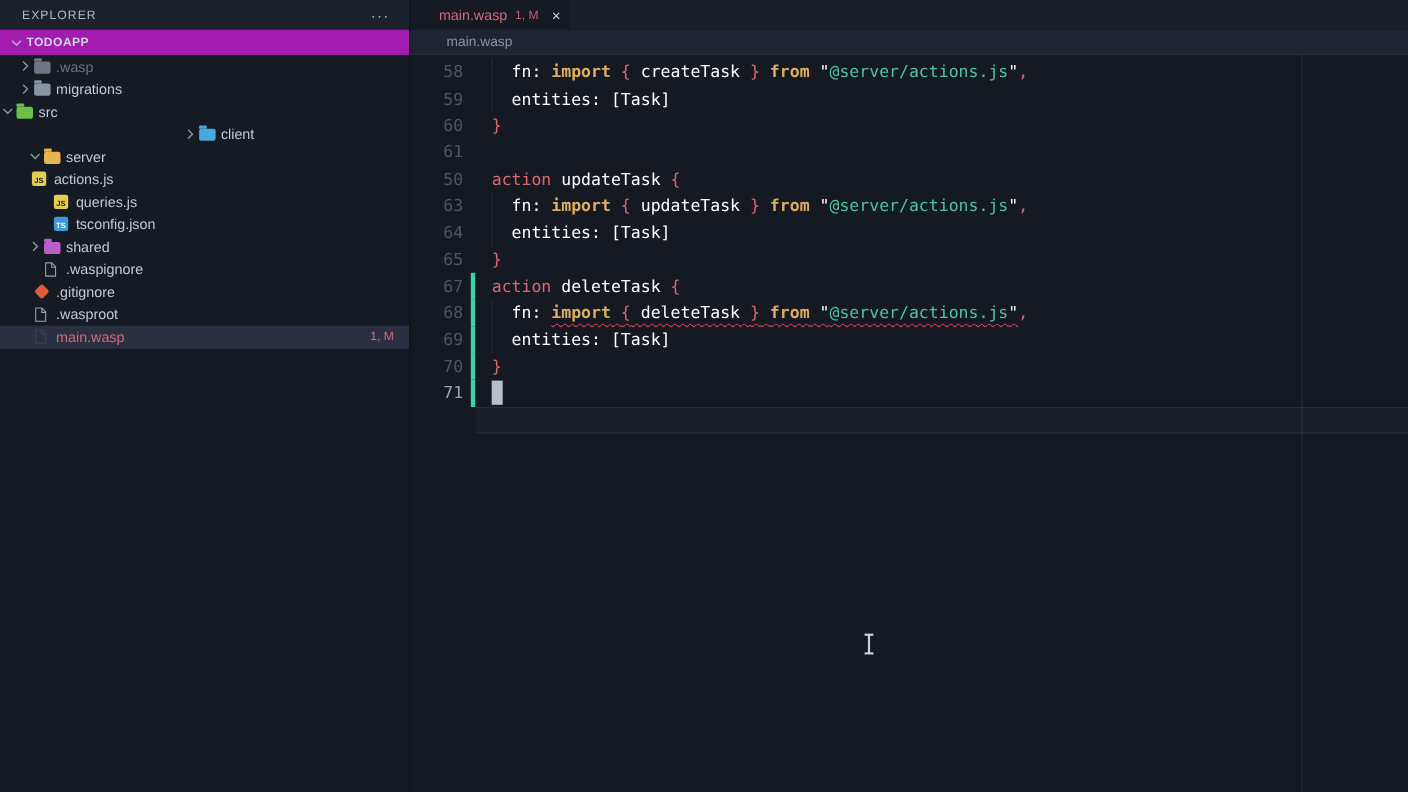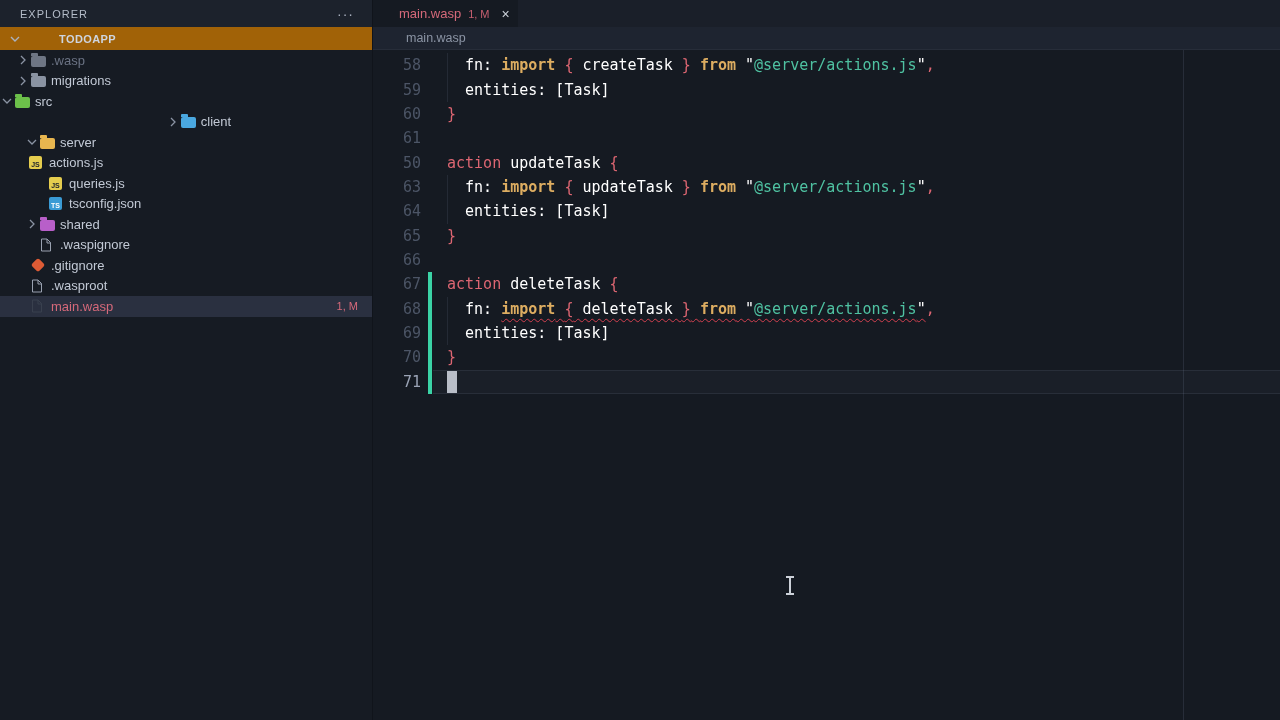--- a/index.html
+++ b/index.html
@@ -9,21 +9,21 @@
 
   
   .sidebar { position:absolute; left:0; top:0; width:372px; height:720px; background:#161b23; }
   .sidebar-header { position:absolute; left:0; top:0; width:372px; height:27px;
     background:#1c222c; display:flex; align-items:center; }
   .sidebar-header .hdr-label { margin-left:20px; font-size:11px; letter-spacing:1px;
     color:#b4bcc8; }
   .sidebar-header .ellipsis { margin-left:auto; margin-right:18px; color:#a6aebc;
     font-size:14px; letter-spacing:1px; cursor:pointer; line-height:10px; }
   .root-row { position:absolute; left:0; top:27px; width:372px; height:23px;
-    background:#a16207; display:flex; align-items:center; padding-left:10px;gap:35px; }
+    background:#a21caf; display:flex; align-items:center; padding-left:10px; }
   .root-row .twisty { width:14px; color:#aab2c0; }
   .root-row .root-label { font-size:11px; font-weight:bold; color:#ced5e0; letter-spacing:.4px; }
   .tree { position:absolute; left:0; top:50px; width:372px; }
   .tree-row { height:20.5px; display:flex; align-items:center; font-size:13px;
     color:#c2c9d5; cursor:pointer; }
   .tree-row.sel { background:#2a3040; }
   .tree-row.sel .lbl { color:#d5697a; }
   .tree-row.dim .lbl { color:#6b7384; }
   .twisty { width:13px; display:inline-flex; align-items:center; flex:none; }
   .fic { width:17px; display:inline-flex; align-items:center; justify-content:flex-start; flex:none; }
@@ -282,25 +282,20 @@
             <span class="ln">64</span>
             <span class="deco"></span>
             <span class="code g"><span class="tok fg">  entities: [Task]</span></span>
           </div>
           <div class="line">
             <span class="ln">65</span>
             <span class="deco"></span>
             <span class="code"><span class="tok red">}</span></span>
           </div>
           <div class="line">
-            <span class="ln">66</span>
-            <span class="deco"></span>
-            <span class="code"></span>
-          </div>
-          <div class="line">
             <span class="ln">67</span>
             <span class="deco">
               <span class="gitbar"></span>
             </span>
             <span class="code"><span class="tok red">action</span><span class="tok fg"> deleteTask </span><span class="tok red">{</span></span>
           </div>
           <div class="line">
             <span class="ln">68</span>
             <span class="deco">
               <span class="gitbar"></span>

